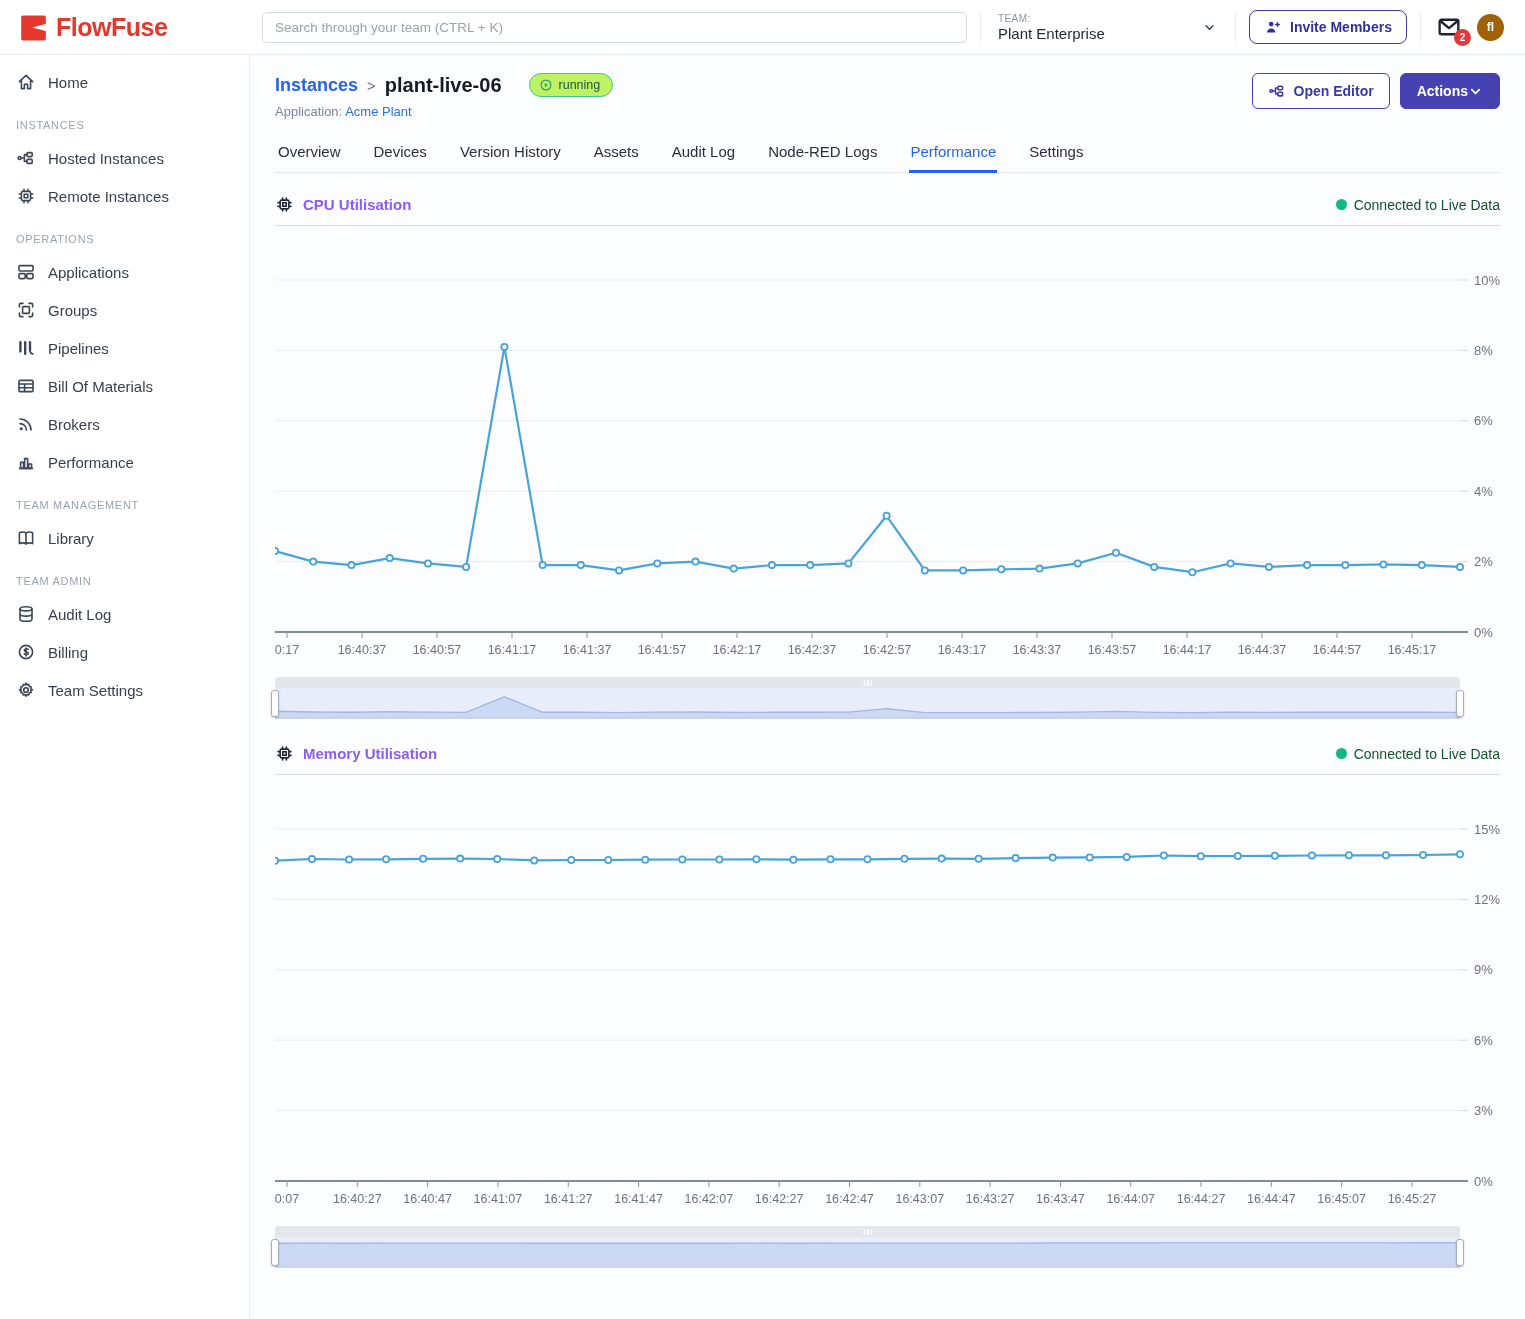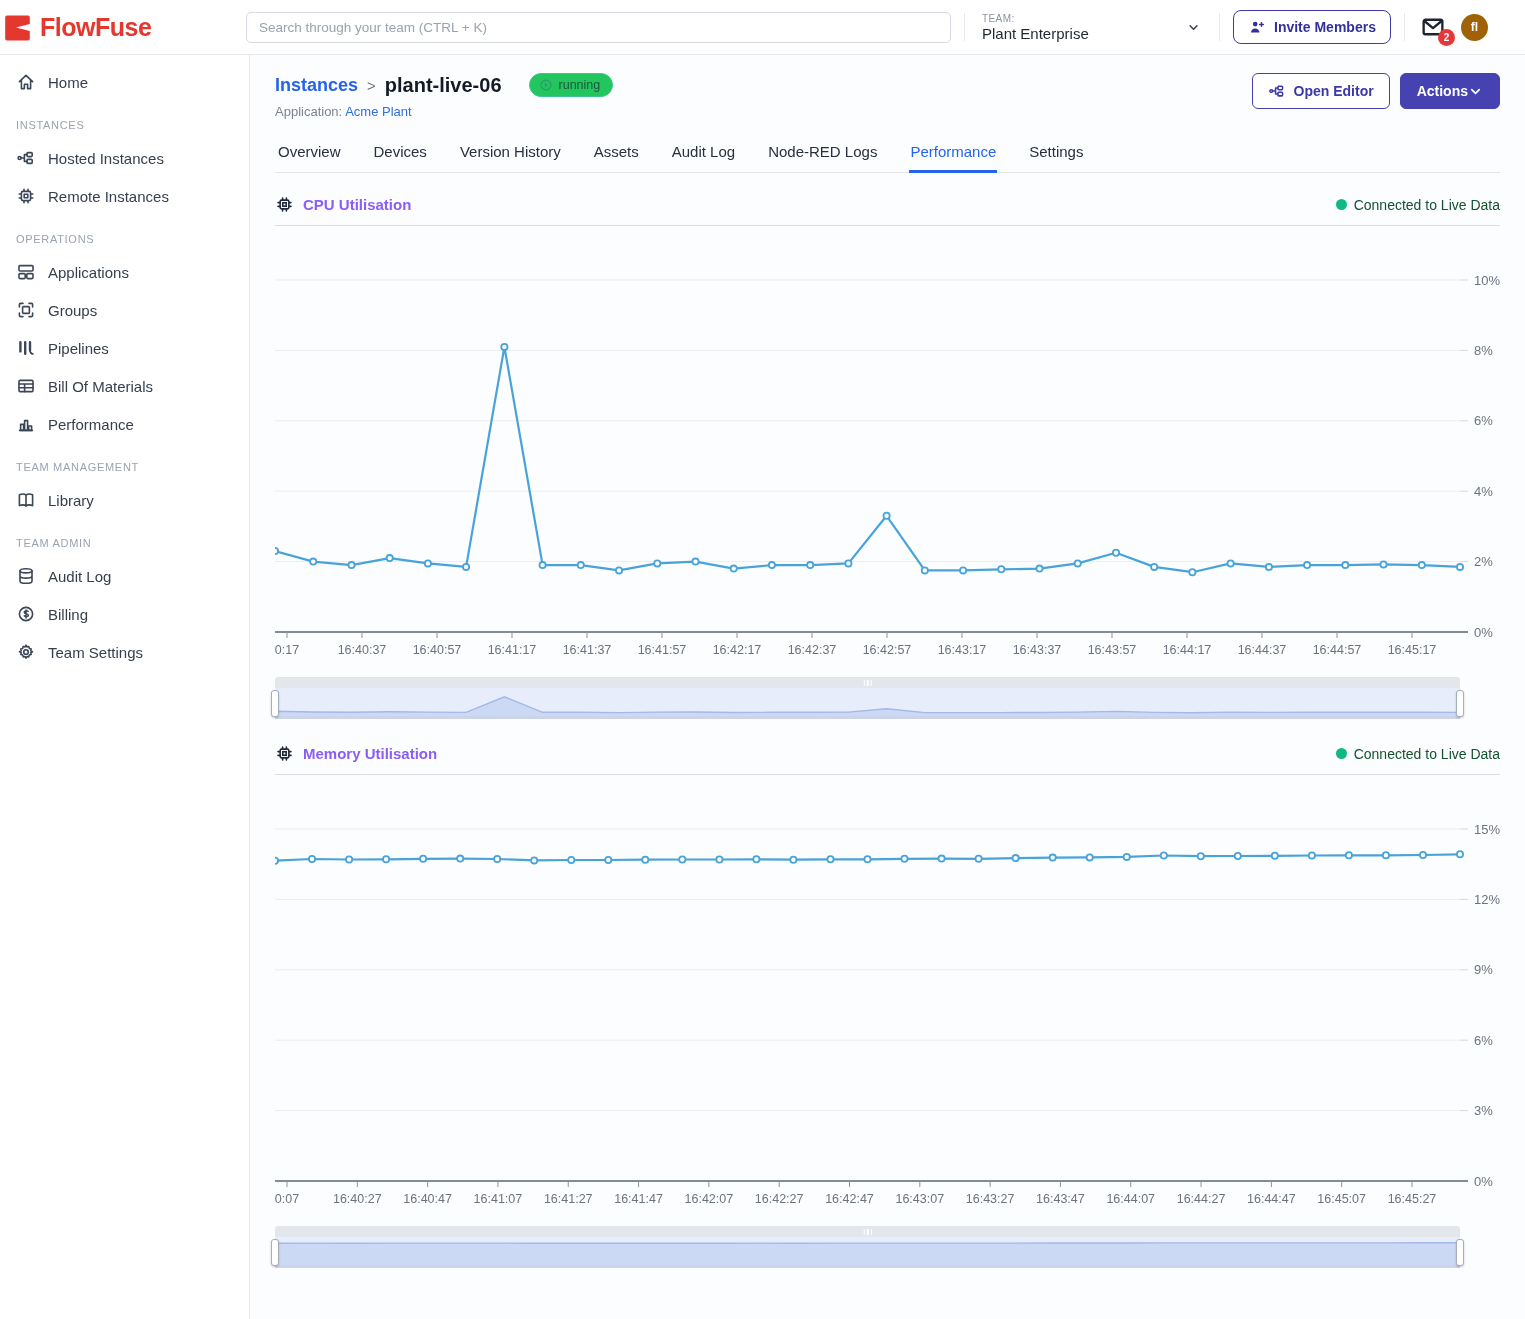--- a/index.html
+++ b/index.html
@@ -1,19 +1,19 @@
 <!DOCTYPE html>
 <html><head>
 <meta charset="utf-8">
 <style>
   * { margin:0; padding:0; box-sizing:border-box; }
   html,body { width:1525px; height:1319px; font-family:"Liberation Sans", sans-serif; background:#ffffff; color:#2a3342; overflow:hidden; }
 
   
-  .topbar { height:55px; display:flex; align-items:center; padding:0 4px; background:#fff; border-bottom:1px solid #e7e9ee; gap:13px; }
+  .topbar { height:55px; display:flex; align-items:center; padding:0 20px; background:#fff; border-bottom:1px solid #e7e9ee; gap:13px; }
   .logo { width:229px; display:flex; align-items:center; gap:9px; }
   .logo-mark { width:27px; height:27px; flex:0 0 auto; }
   .logo-text { font-size:25px; font-weight:700; color:#e4372e; letter-spacing:-0.5px; }
   .search-input { width:705px; height:31px; border:1px solid #d6dae1; border-radius:5px; padding:0 12px; font-size:13.5px; color:#6d28d9; background:#fff; outline:none; }
   .search-input::placeholder { color:#9aa3b0; }
   .vdiv { width:1px; height:28px; background:#e7e9ee; flex:0 0 auto; }
   .team-select { display:flex; align-items:center; justify-content:space-between; min-width:228px; cursor:pointer; padding:0 4px; }
   .team-label { font-size:10px; color:#8a93a2; letter-spacing:.4px; line-height:12px; }
   .team-name { font-size:15px; color:#1f2733; line-height:17px; }
   .invite-btn { display:flex; align-items:center; gap:8px; border:1.5px solid #3e3aa8; color:#33309e; background:#fff; border-radius:8px; padding:7px 14px; font-size:14px; font-weight:700; cursor:pointer; }
@@ -30,21 +30,21 @@
   .icn svg { width:100%; height:100%; }
 
   .main { flex:1; background:#fcfdfe; padding:18px 25px 10px; overflow:hidden; }
 
   
   .title-row { display:flex; align-items:flex-start; justify-content:space-between; }
   .crumbs { display:flex; align-items:center; gap:9px; }
   .crumb-link { color:#2563eb; font-size:18px; font-weight:700; cursor:pointer; }
   .crumb-sep { color:#6b7280; font-size:15px; }
   .instance-name { color:#141b26; font-size:20px; font-weight:700; }
-  .badge-running { display:inline-flex; align-items:center; gap:6px; margin-left:18px; background:#22c55e; border:1px solid #41c78e; color:#20563d; border-radius:999px; padding:4px 12px 4px 9px; font-size:12.5px; }
+  .badge-running { display:inline-flex; align-items:center; gap:6px; margin-left:18px; background:#bef264; border:1px solid #41c78e; color:#20563d; border-radius:999px; padding:4px 12px 4px 9px; font-size:12.5px; }
   .badge-running .icn { width:14px; height:14px; color:#2e9a6b; }
   .app-line { margin-top:7px; font-size:13px; color:#7b8494; }
   .app-link { color:#2f6fe0; cursor:pointer; }
   .title-actions { display:flex; gap:10px; }
   .btn-outline { display:flex; align-items:center; gap:8px; background:#fff; border:1.5px solid #4340b0; color:#3b38a8; border-radius:6px; padding:8px 15px; font-size:14px; font-weight:700; cursor:pointer; }
   .btn-outline .icn { width:18px; height:18px; }
   .btn-solid { display:flex; align-items:center; gap:0; background:#4642b2; border:1.5px solid #4642b2; color:#fff; border-radius:6px; padding:8px 16px; font-size:14px; font-weight:700; cursor:pointer; }
   .btn-solid .icn { width:15px; height:15px; }
 
   
@@ -183,20 +183,29 @@
         <span>Pipelines</span>
       </div>
       <div class="side-item">
         <span class="icn">
           <svg viewBox="0 0 20 20" fill="none" stroke="currentColor" stroke-width="1.6" stroke-linecap="round" stroke-linejoin="round">
             <rect x="3" y="4.4" width="14" height="11.2" rx="1.2"></rect>
             <path d="M3 8h14M3 11.8h14M8.6 8v7.6"></path>
           </svg>
         </span>
         <span>Bill Of Materials</span>
+      </div>
+      <div class="side-item">
+        <span class="icn">
+          <svg viewBox="0 0 20 20" fill="none" stroke="currentColor" stroke-width="1.6" stroke-linecap="round" stroke-linejoin="round">
+            <circle cx="5.2" cy="14.8" r="1.5" fill="currentColor" stroke="none"></circle>
+            <path d="M4 9.6a6.4 6.4 0 0 1 6.4 6.4M4 5a11 11 0 0 1 11 11"></path>
+          </svg>
+        </span>
+        <span>Brokers</span>
       </div>
       <div class="side-item">
         <span class="icn">
           <svg viewBox="0 0 20 20" fill="none" stroke="currentColor" stroke-width="1.6" stroke-linecap="round" stroke-linejoin="round">
             <path d="M3.6 16.4h12.8"></path>
             <rect x="4.6" y="10.4" width="3" height="6"></rect>
             <rect x="8.6" y="6.6" width="3" height="9.8"></rect>
             <rect x="12.6" y="12" width="3" height="4.4"></rect>
           </svg>
         </span>

